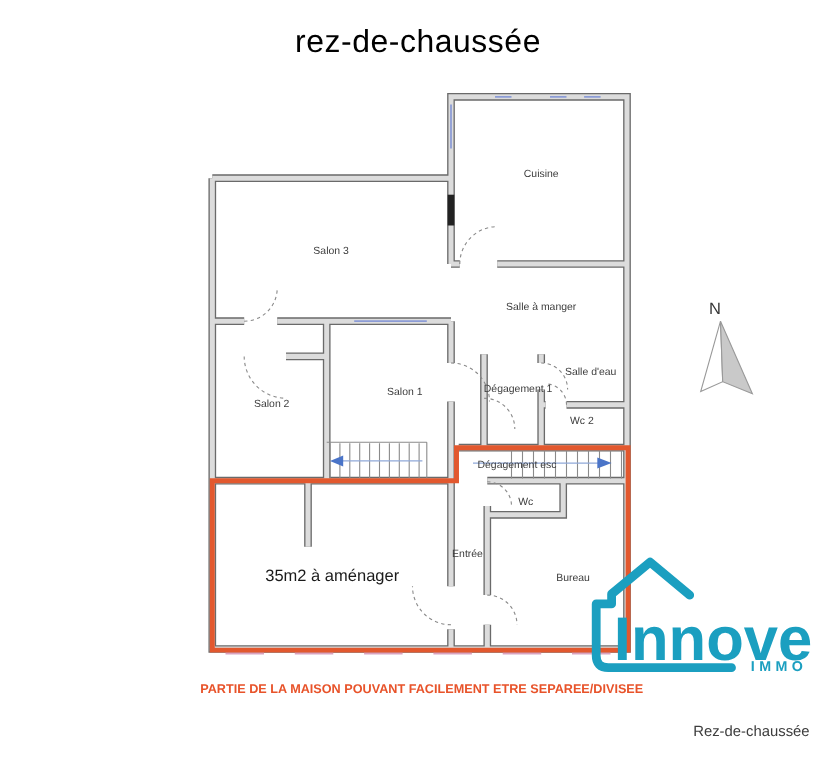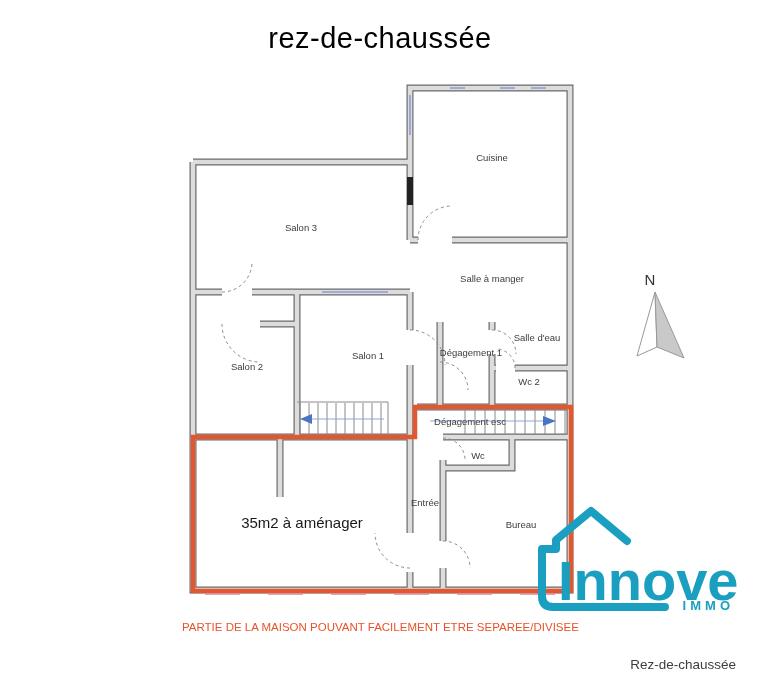--- a/index.html
+++ b/index.html
@@ -1,21 +1,21 @@
 <!DOCTYPE html>
 <html><head>
 <meta charset="utf-8">
 <style>
   html,body{margin:0;padding:0;background:#ffffff;}
   #stage{position:relative;width:760px;height:689px;background:#ffffff;overflow:hidden;
          font-family:"Liberation Sans", sans-serif;}
   #plan-svg{position:absolute;left:0;top:0;}
   .page-title{position:absolute;left:0;top:22px;width:100%;text-align:center;
               font-size:29px;color:#000;letter-spacing:0.5px;}
-  .caption{position:absolute;left:182px;top:617px;font-size:11.5px;font-weight:normal;line-height:21px;}
+  .caption{position:absolute;left:182px;top:617px;font-size:11.5px;font-weight:bold;line-height:21px;}
   .footer-label{position:absolute;right:24px;top:657px;font-size:13.5px;color:#3d3d3d;}
   .room-label{font-size:9.5px;fill:#3c3c3c;}
   .room-label-big{font-size:15px;fill:#1a1a1a;}
   .north-label{font-size:15px;fill:#333;}
   .brand-name{font-size:56px;font-weight:bold;}
   .brand-sub{font-size:13px;font-weight:bold;letter-spacing:4px;}
   text{font-family:"Liberation Sans", sans-serif;}
 </style>
 </head>
 <body>

